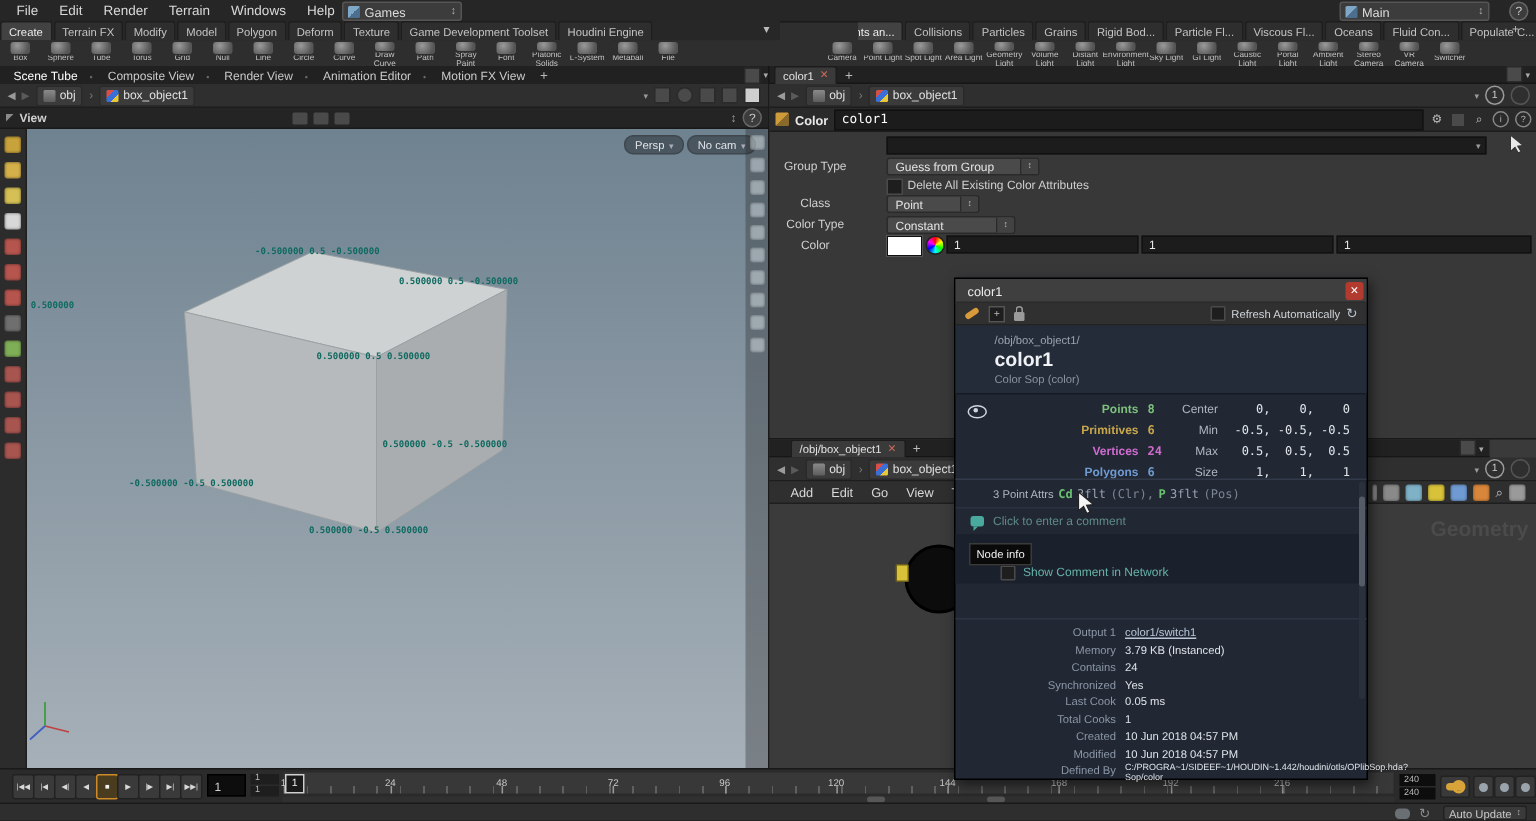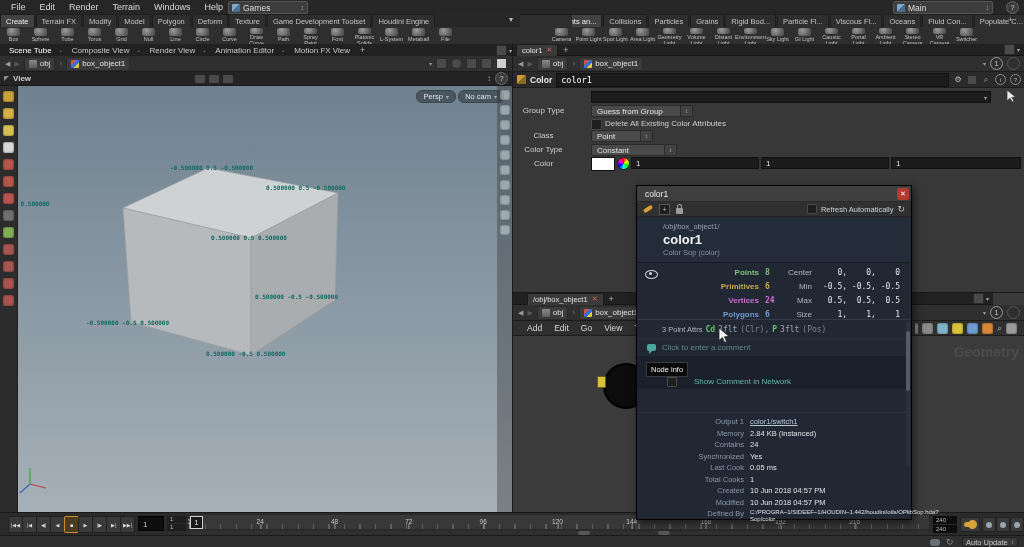--- a/index.html
+++ b/index.html
@@ -115,21 +115,21 @@
   .attr-mono{font-family:"DejaVu Sans Mono",monospace;font-size:8px;color:#9aa3b0;}
   .attr-name{color:#69c06f;font-weight:bold;}
   .attr-dim{color:#7b8494;}
   .comment-row{position:absolute;left:0;top:152px;width:100%;height:18px;display:flex;align-items:center;gap:6px;padding-left:10px;box-sizing:border-box;border-top:1px solid #2a3140;}
   .bubble-ico{width:9px;height:7px;background:#4aa99e;border-radius:2px;position:relative;}
   .bubble-ico::after{content:"";position:absolute;left:2px;bottom:-3px;border-left:3px solid #4aa99e;border-bottom:3px solid transparent;}
   .comment-text{font-size:8px;color:#5f8a86;}
   .pop-gap{position:absolute;left:0;top:170px;width:100%;height:18px;background:#1a202c;}
   .tooltip{position:absolute;left:9px;top:176px;background:#0a0a0a;border:1px solid #3a3a3a;color:#f0f0f0;font-size:7.5px;padding:2px 4px;z-index:60;}
   .showcomment-row{position:absolute;left:0;top:188px;width:100%;height:15px;display:flex;align-items:center;gap:5px;padding-left:30px;box-sizing:border-box;background:#1a202c;}
-  .teal-label{font-size:8px;color:#66b2a8;margin-left:12px;}
+  .teal-label{font-size:8px;color:#66b2a8;}
   .time-row{position:absolute;left:0;top:203px;width:100%;height:16px;display:flex;align-items:center;gap:5px;padding-left:8px;box-sizing:border-box;border-top:1px solid #2e3542;background:#1a202c;}
   .clock-ico{width:8px;height:8px;border-radius:50%;border:1px solid #b5c94d;position:relative;}
   .clock-ico::before{content:"";position:absolute;left:3px;top:1px;width:1px;height:3px;background:#b5c94d;}
   .time-value{font-size:8px;color:#e6e9ed;font-weight:bold;}
   .info-table{position:absolute;left:0;top:226px;width:100%;display:flex;flex-direction:column;gap:2.5px;border-top:1px solid #2e3542;padding-top:4px;}
   .info-row{display:flex;align-items:flex-start;}
   .ir-label{width:107px;text-align:right;font-size:7.5px;color:#8b96a6;flex:none;}
   .ir-value{margin-left:6px;font-size:7.5px;color:#dfe3e8;width:155px;}
   .ir-link{color:#b9c6d8;text-decoration:underline;}
   .ir-small{font-size:6px;line-height:7px;}
@@ -658,21 +658,21 @@
       <span class="checkbox" style="position:static;width:8px;height:8px;"></span>
       <span class="teal-label">Show Comment in Network</span>
     </div>
     <div class="info-table">
         <div class="info-row">
           <span class="ir-label">Output 1</span>
           <span class="ir-value ir-link">color1/switch1</span>
         </div>
         <div class="info-row">
           <span class="ir-label">Memory</span>
-          <span class="ir-value">2.84 KB (Instanced)</span>
+          <span class="ir-value">3.79 KB (Instanced)</span>
         </div>
         <div class="info-row">
           <span class="ir-label">Contains</span>
           <span class="ir-value">24</span>
         </div>
         <div class="info-row">
           <span class="ir-label">Synchronized</span>
           <span class="ir-value">Yes</span>
         </div>
         <div class="info-row">

